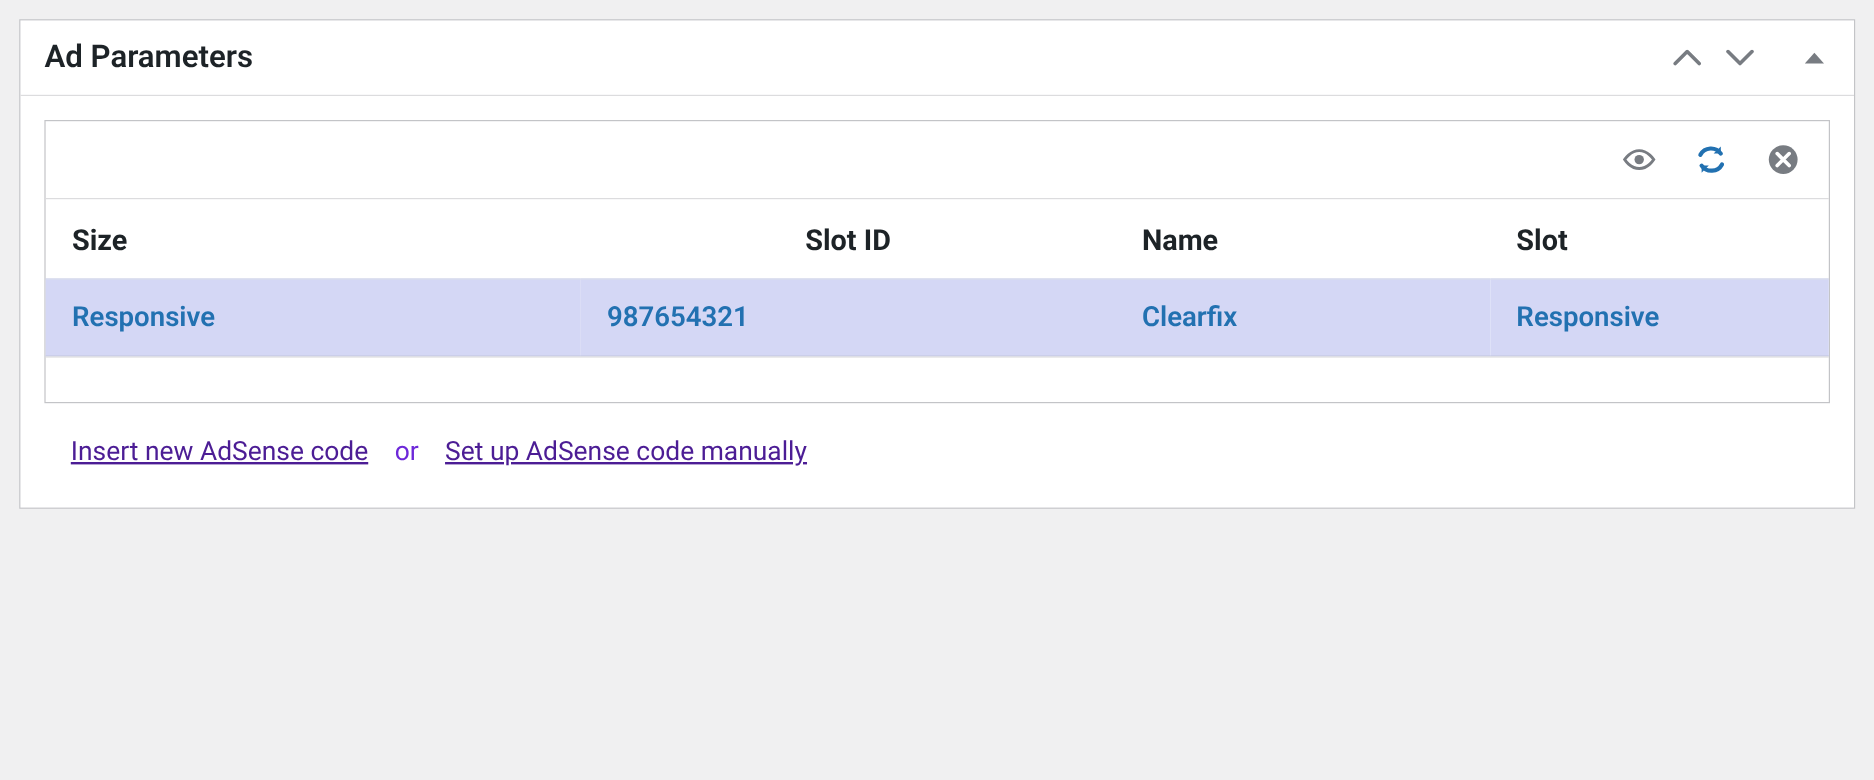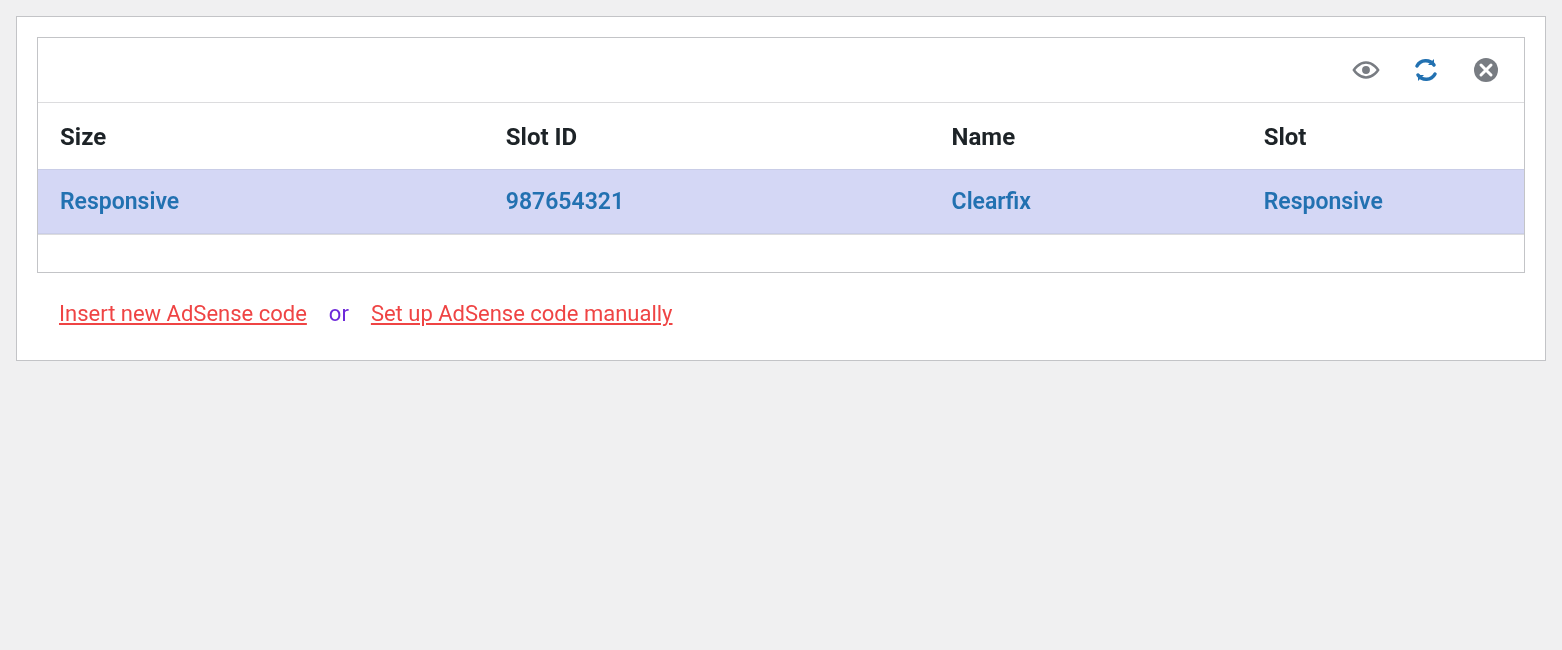--- a/index.html
+++ b/index.html
@@ -97,21 +97,21 @@
   }
   .links-row {
     padding: 28px 22px 10px 22px;
     font-size: 22px;
     color: #3c434a;
     display: flex;
     align-items: baseline;
     gap: 22px;
   }
   .links-row a {
-    color: #ef4444;
+    color: #4c1d95;
     text-decoration: underline;
     cursor: pointer;
   }
   .links-row .or {
     text-decoration: none;
     color: #6d28d9;
   }
   .clearfix-row {
     display: flex;
     align-items: center;
@@ -138,20 +138,40 @@
   }
   .checkbox:checked {
     background: #2271b1;
     border-color: #2271b1;
   }
 </style>
 </head>
 <body>
 
 <div class="panel">
+  <div class="panel-header">
+    <h2 class="panel-title">Ad Parameters</h2>
+    <div class="panel-header-controls">
+      <span class="hdr-icon">
+        <svg width="24" height="14" viewBox="0 0 24 14">
+            <path d="M2 12 L12 2 L22 12" fill="none" stroke="#787c82" stroke-width="3" stroke-linecap="round" stroke-linejoin="round"></path>
+          </svg>
+      </span>
+      <span class="hdr-icon">
+        <svg width="24" height="14" viewBox="0 0 24 14">
+            <path d="M2 2 L12 12 L22 2" fill="none" stroke="#787c82" stroke-width="3" stroke-linecap="round" stroke-linejoin="round"></path>
+          </svg>
+      </span>
+      <span class="hdr-icon" style="margin-left:18px;">
+        <svg width="18" height="12" viewBox="0 0 18 12">
+            <path d="M1 11 L9 2 L17 11 Z" fill="#787c82"></path>
+          </svg>
+      </span>
+    </div>
+  </div>
 
   <div class="panel-body">
     <div class="table-wrap">
       <div class="toolbar">
         <span class="tool-icon">
           <svg width="30" height="20" viewBox="0 0 30 20">
               <path d="M15 2 C7 2 2 10 2 10 C2 10 7 18 15 18 C23 18 28 10 28 10 C28 10 23 2 15 2 Z" fill="none" stroke="#787c82" stroke-width="2.6"></path>
               <circle cx="15" cy="10" r="4.2" fill="#787c82"></circle>
             </svg>
         </span>
@@ -167,21 +187,21 @@
           <svg width="26" height="26" viewBox="0 0 26 26">
               <circle cx="13" cy="13" r="12" fill="#787c82"></circle>
               <path d="M8 8 L18 18 M18 8 L8 18" stroke="#fff" stroke-width="3" stroke-linecap="round"></path>
             </svg>
         </span>
       </div>
       <table>
         <thead>
           <tr>
             <th style="width:30%;">Size</th>
-            <th style="width:30%;">Slot ID</th>
+            <th style="width:30%;text-align:center;">Slot ID</th>
             <th style="width:21%;">Name</th>
             <th style="width:19%;">Slot</th>
           </tr>
         </thead>
         <tbody>
           <tr class="selected">
             <td>Responsive</td>
             <td>987654321</td>
             <td>Clearfix</td>
             <td>Responsive</td>

